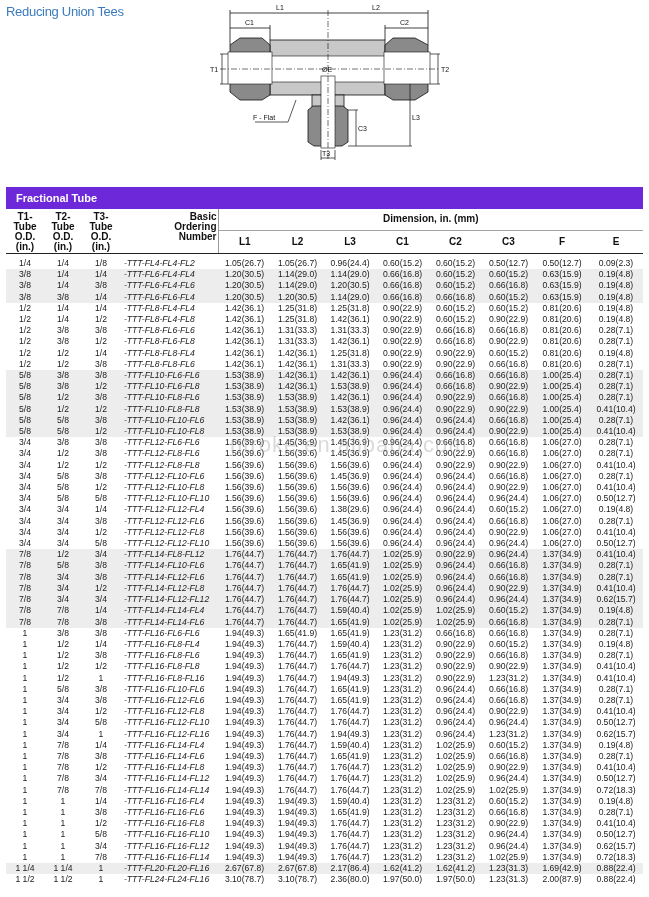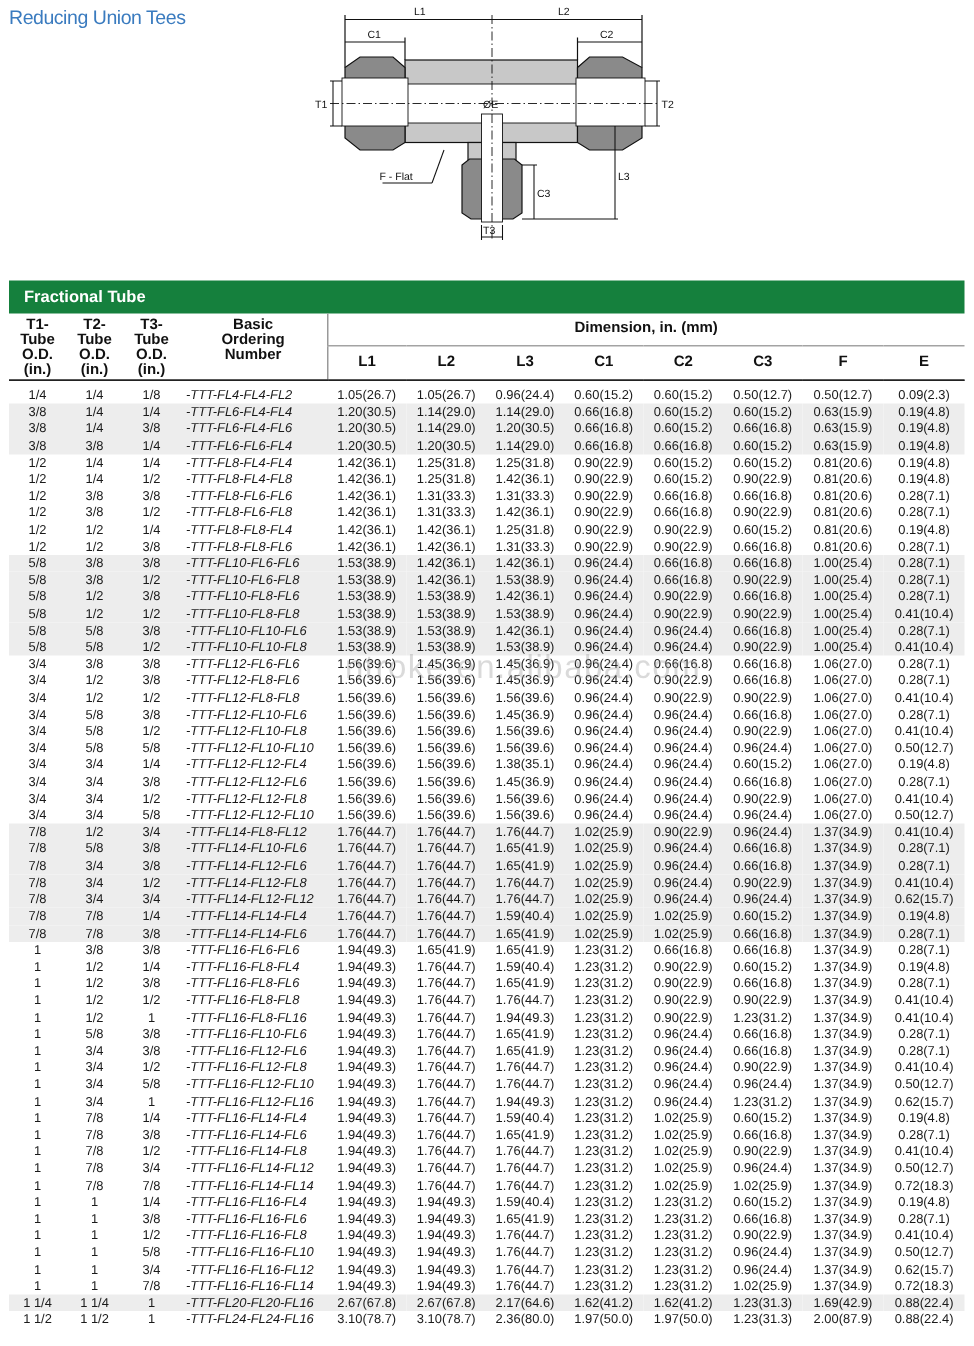--- a/index.html
+++ b/index.html
@@ -2,21 +2,21 @@
 <html><head>
 <meta charset="utf-8">
 <style>
   html, body { margin: 0; padding: 0; background: #ffffff; }
   body { width: 649px; height: 897px; position: relative; overflow: hidden;
          font-family: "Liberation Sans", sans-serif; color: #1a1a1a; }
   .page-title { position: absolute; left: 6px; top: 4px; font-size: 13px; font-weight: normal;
                 color: #3a7bbf; letter-spacing: -0.3px; }
   .diagram { position: absolute; left: 200px; top: 0px; width: 260px; height: 165px; }
   .section-bar { position: absolute; left: 6px; top: 187px; width: 637px; height: 22px;
-                 background: #15803d; color: #fff; font-size: 11px; font-weight: bold;
+                 background: #6d28d9; color: #fff; font-size: 11px; font-weight: bold;
                  line-height: 22px; padding-left: 10px; box-sizing: border-box; }
   .table-wrap { position: absolute; left: 6px; top: 209px; width: 637px; }
   table { border-collapse: collapse; width: 637px; table-layout: fixed; font-size: 8.6px; }
   th { font-weight: bold; font-size: 10px; line-height: 10px; color: #111; }
   .hdr-left th { vertical-align: top; padding-top: 3px; }
   td { text-align: center; height: 11.2px; line-height: 11.2px; padding: 0; white-space: nowrap; }
   td.ord { text-align: left; padding-left: 4px; font-style: italic; }
   tr.shade td { background: #ededed; }
   .head-bottom th { border-bottom: 1.5px solid #222; }
   th.dimtitle { border-bottom: 1px solid #a3a3a3; height: 20px; }
@@ -120,21 +120,21 @@
         <th rowspan="2" style="border-bottom:1.5px solid #222;margin-left:34px;">
           <span>T2-Tube</span><br>
           <span>O.D.</span><br>
           <span>(in.)</span>
         </th>
         <th rowspan="2" style="border-bottom:1.5px solid #222;">
           <span>T3-Tube</span><br>
           <span>O.D.</span><br>
           <span>(in.)</span>
         </th>
-        <th rowspan="2" style="border-bottom:1.5px solid #222;">
+        <th rowspan="2" style="border-bottom:1.5px solid #222;text-align:right;">
           <span>Basic</span><br>
           <span>Ordering</span><br>
           <span>Number</span>
         </th>
         <th colspan="8" class="dimtitle sep" style="vertical-align:middle;padding-top:0;">Dimension, in. (mm)</th>
       </tr>
       <tr class="head-bottom">
         <th class="sub sep">L1</th>
         <th class="sub">L2</th>
         <th class="sub">L3</th>
@@ -454,21 +454,21 @@
           <td>1.06(27.0)</td>
           <td>0.50(12.7)</td>
         </tr>
         <tr>
           <td>3/4</td>
           <td>3/4</td>
           <td>1/4</td>
           <td class="ord">-TTT-FL12-FL12-FL4</td>
           <td>1.56(39.6)</td>
           <td>1.56(39.6)</td>
-          <td>1.38(35.1)</td>
+          <td>1.38(29.6)</td>
           <td>0.96(24.4)</td>
           <td>0.96(24.4)</td>
           <td>0.60(15.2)</td>
           <td>1.06(27.0)</td>
           <td>0.19(4.8)</td>
         </tr>
         <tr>
           <td>3/4</td>
           <td>3/4</td>
           <td>3/8</td>
@@ -902,21 +902,21 @@
           <td>1.37(34.9)</td>
           <td>0.72(18.3)</td>
         </tr>
         <tr class="shade">
           <td>1 1/4</td>
           <td>1 1/4</td>
           <td>1</td>
           <td class="ord">-TTT-FL20-FL20-FL16</td>
           <td>2.67(67.8)</td>
           <td>2.67(67.8)</td>
-          <td>2.17(64.6)</td>
+          <td>2.17(86.4)</td>
           <td>1.62(41.2)</td>
           <td>1.62(41.2)</td>
           <td>1.23(31.3)</td>
           <td>1.69(42.9)</td>
           <td>0.88(22.4)</td>
         </tr>
         <tr>
           <td>1 1/2</td>
           <td>1 1/2</td>
           <td>1</td>

